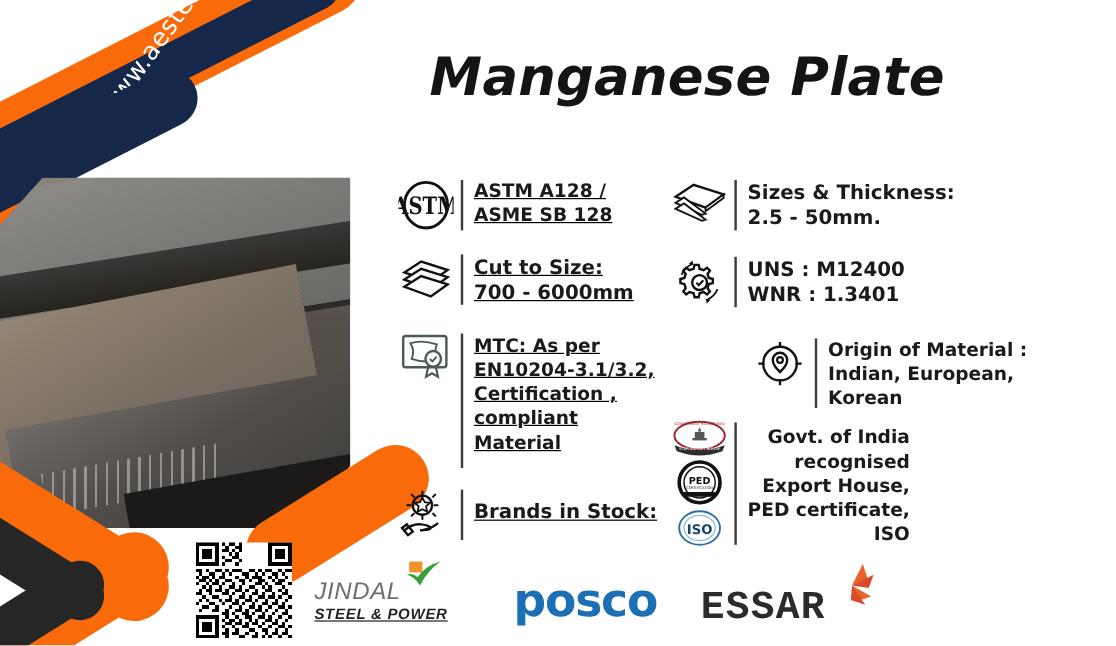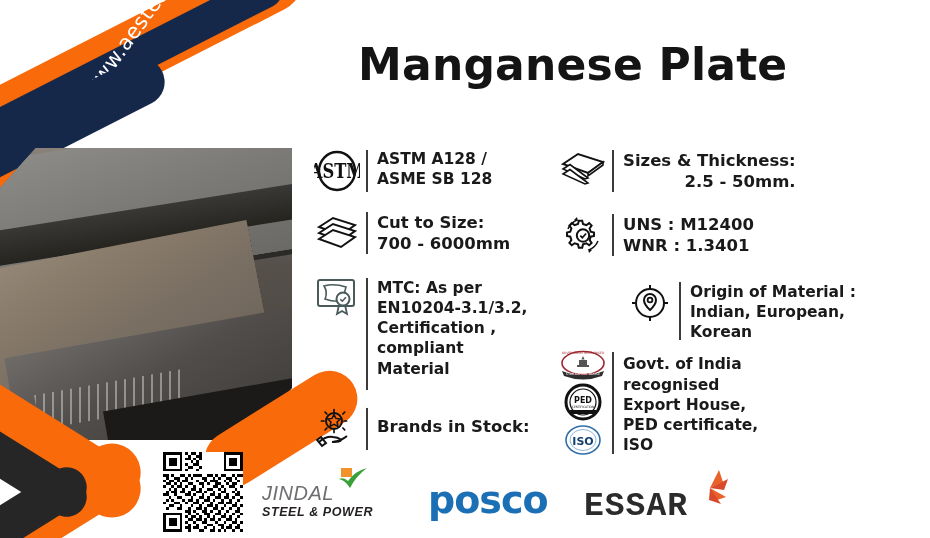--- a/index.html
+++ b/index.html
@@ -84,45 +84,45 @@
   .photo .rubble{position:absolute;left:46%;top:2%;width:46%;height:9%;
      background:radial-gradient(circle at 20% 50%,#cfc9c0 0 5px,transparent 6px),
                 radial-gradient(circle at 52% 40%,#d8d2c9 0 6px,transparent 7px),
                 radial-gradient(circle at 80% 60%,#c8c2b8 0 5px,transparent 6px);}
   .photo .darkcorner{position:absolute;left:38%;top:84%;width:70%;height:22%;
      background:#1c1a19;transform:rotate(-10deg);}
 
   
   .title{
     position:absolute;left:358px;top:39px;font-size:44px;font-weight:700;
-    color:#141414;letter-spacing:.2px;font-family:"DejaVu Sans",sans-serif;
+    color:#141414;letter-spacing:.2px;font-family:"DejaVu Sans",sans-serif;font-style:italic;
   }
 
   
   .col{position:absolute;}
-  .col-left{left:310px;top:148px;width:232px;}
+  .col-left{left:328px;top:148px;width:232px;text-decoration:underline;}
   .col-right{left:556px;top:148px;width:300px;}
 
   .spec{display:flex;align-items:flex-start;margin-bottom:6px;}
   .spec .ic{width:54px;min-width:54px;height:46px;display:flex;align-items:center;justify-content:center;}
   .spec .bar{width:2px;background:#3b3b3b;align-self:stretch;min-height:40px;margin:2px 9px 2px 2px;}
   .spec .tx{font-size:15.5px;line-height:1.28;color:#1a1a1a;font-weight:700;
             font-family:"DejaVu Sans",sans-serif;padding-top:2px;}
 
   
   .badges{width:54px;min-width:54px;display:flex;flex-direction:column;gap:3px;align-items:center;}
 
   
   .qr{position:absolute;left:155px;top:452px;width:96px;height:80px;}
 
   
   .brands{position:absolute;left:262px;top:476px;width:470px;height:58px;}
   .logo-jindal{position:absolute;left:0;top:6px;width:128px;}
   .jd-top{font-style:italic;font-weight:400;font-size:20px;color:#6d6e71;letter-spacing:.5px;}
-  .jd-bot{font-style:italic;font-weight:700;font-size:12.5px;color:#231f20;letter-spacing:.6px;}
+  .jd-bot{font-style:italic;font-weight:700;font-size:12.5px;color:#231f20;letter-spacing:.6px;text-decoration:underline;}
   .logo-posco{position:absolute;left:166px;top:2px;font-size:38px;font-weight:700;
               color:#1a6fb5;letter-spacing:-1px;font-family:"DejaVu Sans",sans-serif;}
   .logo-essar{position:absolute;left:322px;top:12px;font-size:33px;font-weight:700;
               color:#2b2b2b;letter-spacing:1px;font-family:Liberation Mono, monospace;}
 
   svg{display:block;}
 </style>
 </head>
 <body>
 
@@ -225,21 +225,21 @@
           <path d="M4 33 l4 -3 l5 6 l-4 3Z" fill="none" stroke="#111" stroke-width="2"></path>
         </svg>
       </div>
       <div class="bar" style="min-height:34px;"></div>
       <div class="tx" style="padding-top:10px;font-size:16.5px;">Brands in Stock:</div>
     </div>
   </div>
 
   <div class="col col-right">
 
-    <div class="spec" style="margin-bottom:18px;text-align:right;">
+    <div class="spec" style="margin-bottom:18px;">
       <div class="ic">
         <svg width="50" height="40" viewBox="0 0 50 40">
           <path d="M5 13 L20 3 L45 11 L30 22 Z" fill="#fff" stroke="#111" stroke-width="2"></path>
           <path d="M5 18 L12 13.5 L30 27 L27 28 Z" fill="#fff" stroke="#111" stroke-width="1.6"></path>
           <path d="M5 23 L12 18.5 L30 32 L27 33 Z" fill="#fff" stroke="#111" stroke-width="1.6"></path>
           <path d="M30 22 L45 11 L45 14 L30 25Z" fill="#fff" stroke="#111" stroke-width="1.6"></path>
         </svg>
       </div>
       <div class="bar"></div>
       <div class="tx" style="font-size:16.5px;">
@@ -305,21 +305,21 @@
           <text x="20" y="24.5" font-size="3" text-anchor="middle" fill="#111" font-family="DejaVu Sans, sans-serif">CERTIFICATION</text>
           <path d="M7 27 h26 v4 h-26Z" fill="#111"></path>
         </svg>
         <svg width="42" height="32" viewBox="0 0 42 32">
           <ellipse cx="21" cy="16" rx="17" ry="14" fill="none" stroke="#2f6da8" stroke-width="1.6"></ellipse>
           <ellipse cx="21" cy="16" rx="13" ry="10.5" fill="none" stroke="#8fb6d8" stroke-width="1"></ellipse>
           <text x="21" y="21" font-size="11" font-weight="700" text-anchor="middle" fill="#14406e" font-family="DejaVu Sans, sans-serif">ISO</text>
         </svg>
       </div>
       <div class="bar" style="min-height:96px;"></div>
-      <div class="tx" style="line-height:1.3;padding-top:4px;">
+      <div class="tx" style="line-height:1.3;padding-top:4px;text-align:right;">
         <div>Govt. of India</div>
         <div>recognised</div>
         <div>Export House,</div>
         <div>PED certificate,</div>
         <div>ISO</div>
       </div>
     </div>
   </div>
 
   <div class="qr">

